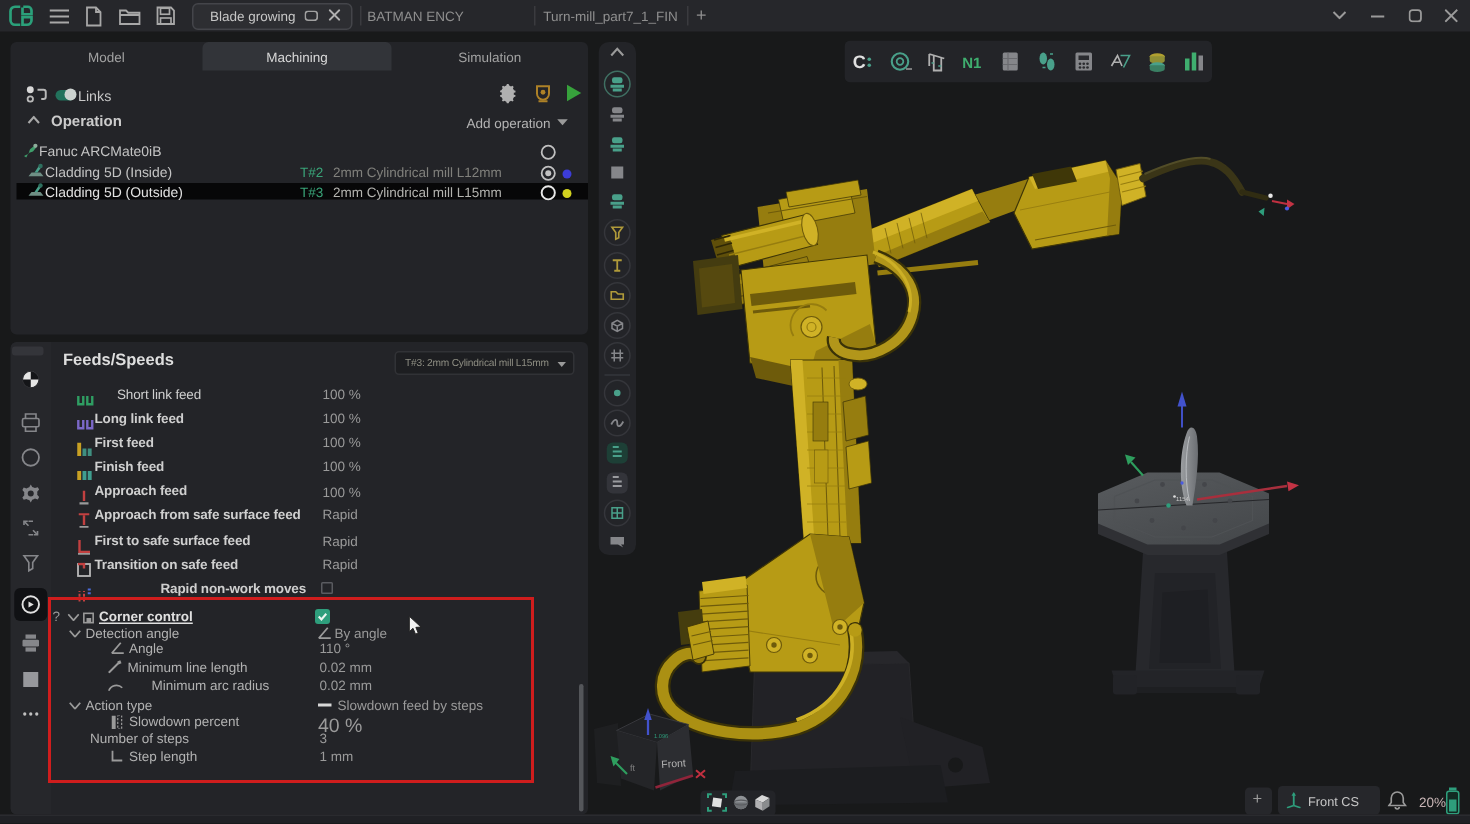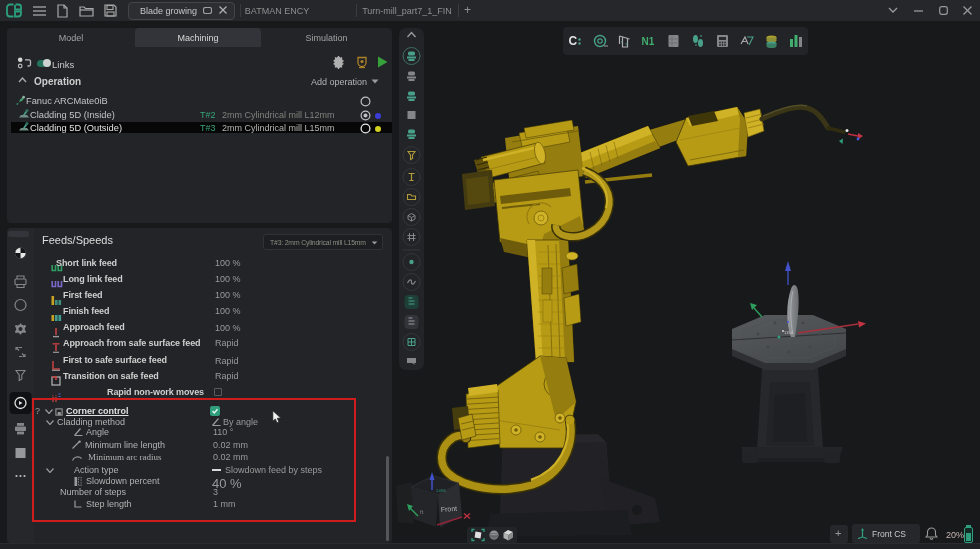--- a/index.html
+++ b/index.html
@@ -374,37 +374,37 @@
       </g>
       <g transform="translate(13.5,248)">
         <g fill="#c0c0c0">
           <circle cx="-4" r="1.1"></circle>
           <circle cx="0" r="1.1"></circle>
           <circle cx="4" r="1.1"></circle>
         </g>
       </g>
     </svg>
 
-  <div class="txt" style="left:35px;top:6px;font-size:11px;font-weight:normal;color:#dedede;">Feeds/Speeds</div>
+  <div class="txt" style="left:35px;top:6px;font-size:11px;font-weight:bold;color:#dedede;">Feeds/Speeds</div>
   <div class="abs" style="left:256px;top:6px;width:120px;height:16px;background:#1d1e21;border:1px solid #313236;border-radius:3px;">
     <div class="txt" style="left:6px;top:4px;font-size:6.8px;letter-spacing:-0.15px;color:#8d8d82;">T#3: 2mm Cylindrical mill L15mm</div>
     <svg class="abs" style="right:4px;top:6px;" width="7" height="4" viewBox="0 0 8 5">
         <path d="M0.5 0.5 L4 4.5 L7.5 0.5" fill="#9a9a9a"></path>
       </svg>
   </div>
 
   <div id="feedrows">
       <div class="abs" style="left:37px;top:29.2px;width:330px;height:12px;">
         <span class="abs" style="left:7px;top:2px;"><svg width="13" height="8" viewBox="0 0 13 8">
             <g fill="none" stroke="#2f9e62" stroke-width="1.6">
               <path d="M1.2 0 v5.5 h3.3 v-5.5"></path>
               <path d="M7.2 0 v5.5 h3.3 v-5.5"></path>
             </g>
           </svg></span>
-        <span class="txt" style="left:12px;top:0.5px;font-size:9px;font-weight:bold;color:#cfcfcf;letter-spacing:-0.1px;">Short link feed</span>
+        <span class="txt" style="left:34px;top:0.5px;font-size:9px;font-weight:normal;color:#cfcfcf;letter-spacing:-0.1px;">Short link feed</span>
         <span class="txt" style="left:171px;top:1px;font-size:9px;color:#9a9a9a;">100 %</span>
       </div>
       <div class="abs" style="left:37px;top:45.0px;width:330px;height:12px;">
         <span class="abs" style="left:7px;top:2px;"><svg width="13" height="8" viewBox="0 0 13 8">
             <g fill="none" stroke="#7b68c8" stroke-width="1.6">
               <path d="M1.2 0 v5.5 h3.3 v-5.5"></path>
               <path d="M7.2 0 v5.5 h3.3 v-5.5"></path>
             </g>
           </svg></span>
         <span class="txt" style="left:19px;top:0.5px;font-size:9px;font-weight:bold;color:#cfcfcf;letter-spacing:-0.1px;">Long link feed</span>
@@ -484,21 +484,21 @@
         <span class="txt" style="left:66px;top:0.5px;font-size:9px;font-weight:bold;color:#e0e0e0;text-decoration:underline;">Corner control</span>
         <svg width="10" height="10" viewBox="0 0 10 10" style="position:absolute;left:210px;top:0.5px;">
           <rect x="0" y="0" width="10" height="10" rx="2" fill="#2e9e7c"></rect>
           <path d="M2.5 5 L4.3 7 L7.5 3.2" fill="none" stroke="#eaf5f0" stroke-width="1.4"></path>
         </svg>
       </div>
       <div class="abs" style="left:-7px;top:188.0px;width:392px;height:12px;">
         <svg width="8" height="5" viewBox="0 0 8 5" style="position:absolute;left:46px;top:3.5px;">
           <path d="M0.5 0.5 L4 4.5 L7.5 0.5" fill="none" stroke="#9a9a9a" stroke-width="1.2"></path>
         </svg>
-        <span class="txt" style="left:57px;top:0.5px;font-size:9px;color:#b2b2b2;">Cladding method</span>
+        <span class="txt" style="left:57px;top:0.5px;font-size:9px;color:#b2b2b2;">Detection angle</span>
         <svg width="9" height="8" viewBox="0 0 9 8" style="position:absolute;left:212px;top:1.5px;">
           <path d="M0.5 7.5 L8.5 7.5 M0.5 7.5 L6.5 0.5" stroke="#9a9a9a" stroke-width="1.2" fill="none"></path>
         </svg>
         <span class="txt" style="left:223px;top:0.5px;font-size:9px;color:#9a9a9a;">By angle</span>
       </div>
       <div class="abs" style="left:-7px;top:198.5px;width:392px;height:12px;">
         <svg width="9" height="8" viewBox="0 0 9 8" style="position:absolute;left:74px;top:1.5px;">
           <path d="M0.5 7.5 L8.5 7.5 M0.5 7.5 L6.5 0.5" stroke="#9a9a9a" stroke-width="1.2" fill="none"></path>
         </svg>
         <span class="txt" style="left:86px;top:0.5px;font-size:9px;color:#b2b2b2;">Angle</span>
@@ -509,28 +509,28 @@
           <path d="M0.5 8.5 L7 2" stroke="#9a9a9a" stroke-width="1.3"></path>
           <path d="M6.2 1 l2 -0.8 l0.8 2 l-2 0.8 z" fill="#9a9a9a"></path>
         </svg>
         <span class="txt" style="left:85px;top:0.5px;font-size:9px;color:#b2b2b2;">Minimum line length</span>
         <span class="txt" style="left:213px;top:0.5px;font-size:9px;color:#9a9a9a;">0.02 mm</span>
       </div>
       <div class="abs" style="left:-7px;top:223.5px;width:392px;height:12px;">
         <svg width="10" height="8" viewBox="0 0 10 8" style="position:absolute;left:72px;top:1.5px;">
           <path d="M0.5 7.5 A5.5 5.5 0 0 1 9.5 5.5" stroke="#9a9a9a" stroke-width="1.1" fill="none"></path>
         </svg>
-        <span class="txt" style="left:88px;top:0.5px;font-size:9px;color:#b2b2b2;font-family:Liberation Serif, serif;">Minimum arc radius</span>
+        <span class="txt" style="left:101px;top:0.5px;font-size:9px;color:#b2b2b2;">Minimum arc radius</span>
         <span class="txt" style="left:213px;top:0.5px;font-size:9px;color:#9a9a9a;">0.02 mm</span>
       </div>
       <div class="abs" style="left:-7px;top:236.0px;width:392px;height:12px;">
         <svg width="8" height="5" viewBox="0 0 8 5" style="position:absolute;left:46px;top:3.5px;">
           <path d="M0.5 0.5 L4 4.5 L7.5 0.5" fill="none" stroke="#9a9a9a" stroke-width="1.2"></path>
         </svg>
-        <span class="txt" style="left:57px;top:0.5px;font-size:9px;color:#b2b2b2;margin-left:17px;">Action type</span>
+        <span class="txt" style="left:57px;top:0.5px;font-size:9px;color:#b2b2b2;">Action type</span>
         <span class="abs" style="left:212px;top:5px;width:9px;height:1.8px;background:#d8d8d8;"></span>
         <span class="txt" style="left:225px;top:0.5px;font-size:9px;color:#9a9a9a;">Slowdown feed by steps</span>
       </div>
       <div class="abs" style="left:-7px;top:247.5px;width:392px;height:12px;">
         <svg width="8" height="9" viewBox="0 0 8 9" style="position:absolute;left:74px;top:1px;">
           <rect x="0.5" y="0" width="2.6" height="9" fill="#9a9a9a"></rect>
           <rect x="4.5" y="0" width="2.6" height="9" fill="none" stroke="#9a9a9a" stroke-width="0.8" stroke-dasharray="1.5 1"></rect>
         </svg>
         <span class="txt" style="left:86px;top:0.5px;font-size:9px;color:#b2b2b2;">Slowdown percent</span>
         <span class="txt" style="left:212px;top:0.5px;font-size:13px;color:#9a9a9a;">40 %</span>

